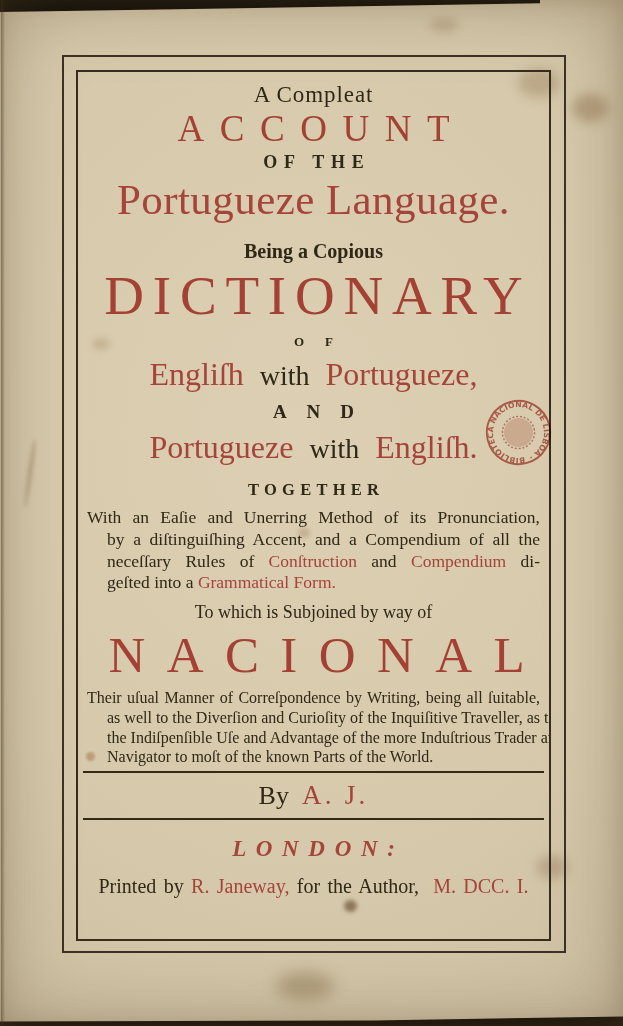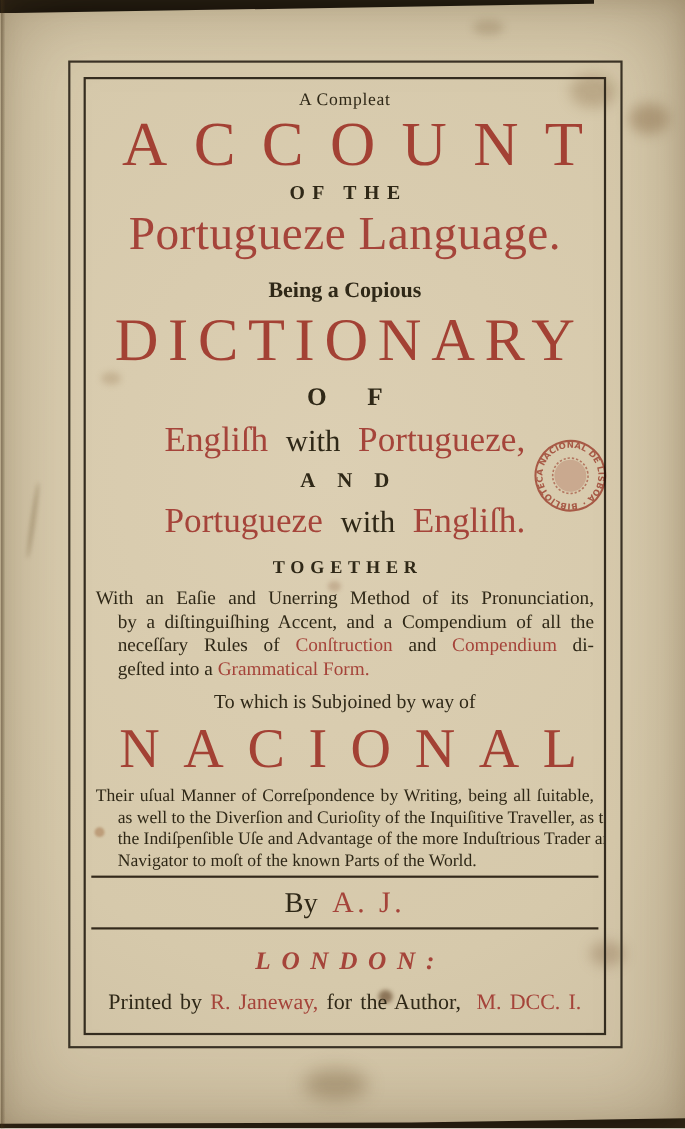--- a/index.html
+++ b/index.html
@@ -40,28 +40,28 @@
 
   
   .outer-frame { position:absolute; left:62px; top:55px; width:504px; height:898px;
                  border:2px solid #3a3226; }
   .inner-frame { position:absolute; left:12px; top:13px; right:13px; bottom:10px;
                  border:2px solid #352d20; padding:0 9px; text-align:center; overflow:hidden; }
 
   .red  { color:#a5443a; }
   .it   { }
 
-  .half-title   { margin-top:10px; font-size:16px; line-height:1.15; letter-spacing:.04em; }
-  .main-title   { margin-top:2px;  font-size:57px; line-height:1.05; letter-spacing:.42em; text-indent:.42em;
+  .half-title   { margin-top:10px; font-size:23px; line-height:1.15; letter-spacing:.04em; }
+  .main-title   { margin-top:2px;  font-size:37px; line-height:1.05; letter-spacing:.42em; text-indent:.42em;
                   color:#a34134; font-weight:400;text-align:center; }
   .of-the       { margin-top:3px;  font-size:18px; line-height:1.2; letter-spacing:.38em; text-indent:.38em; font-weight:600;font-family:Liberation Serif, serif; }
   .language-title{ margin-top:1px; font-size:43px; line-height:1.15; color:#a5443a; letter-spacing:.01em; }
   .being        { margin-top:15px; font-size:20px; line-height:1.2; font-weight:600; }
   .dictionary   { margin-top:1px;  font-size:55px; line-height:1.15; letter-spacing:.16em; text-indent:.16em; color:#a34134; }
-  .of2          { margin-top:6px;  font-size:23px; line-height:1.25; letter-spacing:1.6em; text-indent:1.6em; font-weight:600; }
+  .of2          { margin-top:6px;  font-size:13px; line-height:1.25; letter-spacing:1.6em; text-indent:1.6em; font-weight:600; }
   .lang-line    { margin-top:5px;  font-size:32px; line-height:1.2; color:#a5443a; word-spacing:.25em; }
   .lang-line .with { font-size:28px; color:#2f2817; }
   .and-line     { margin-top:8px;  font-size:19px; line-height:1.2; letter-spacing:1.05em; text-indent:1.05em; font-weight:600; }
   .lang-line2   { margin-top:4px; }
   .together     { margin-top:13px; font-size:16.5px; line-height:1.3; letter-spacing:.32em; text-indent:.32em; font-weight:600; }
 
   .para  { margin-top:6px; font-size:17.5px; line-height:1.25; text-align:justify; }
   .para2 { margin-top:4px; font-size:16px;  line-height:1.22; }
   .pline  { text-align:justify; text-align-last:justify; white-space:nowrap; }
   .plast  { text-align:left; text-align-last:left; white-space:nowrap; }

